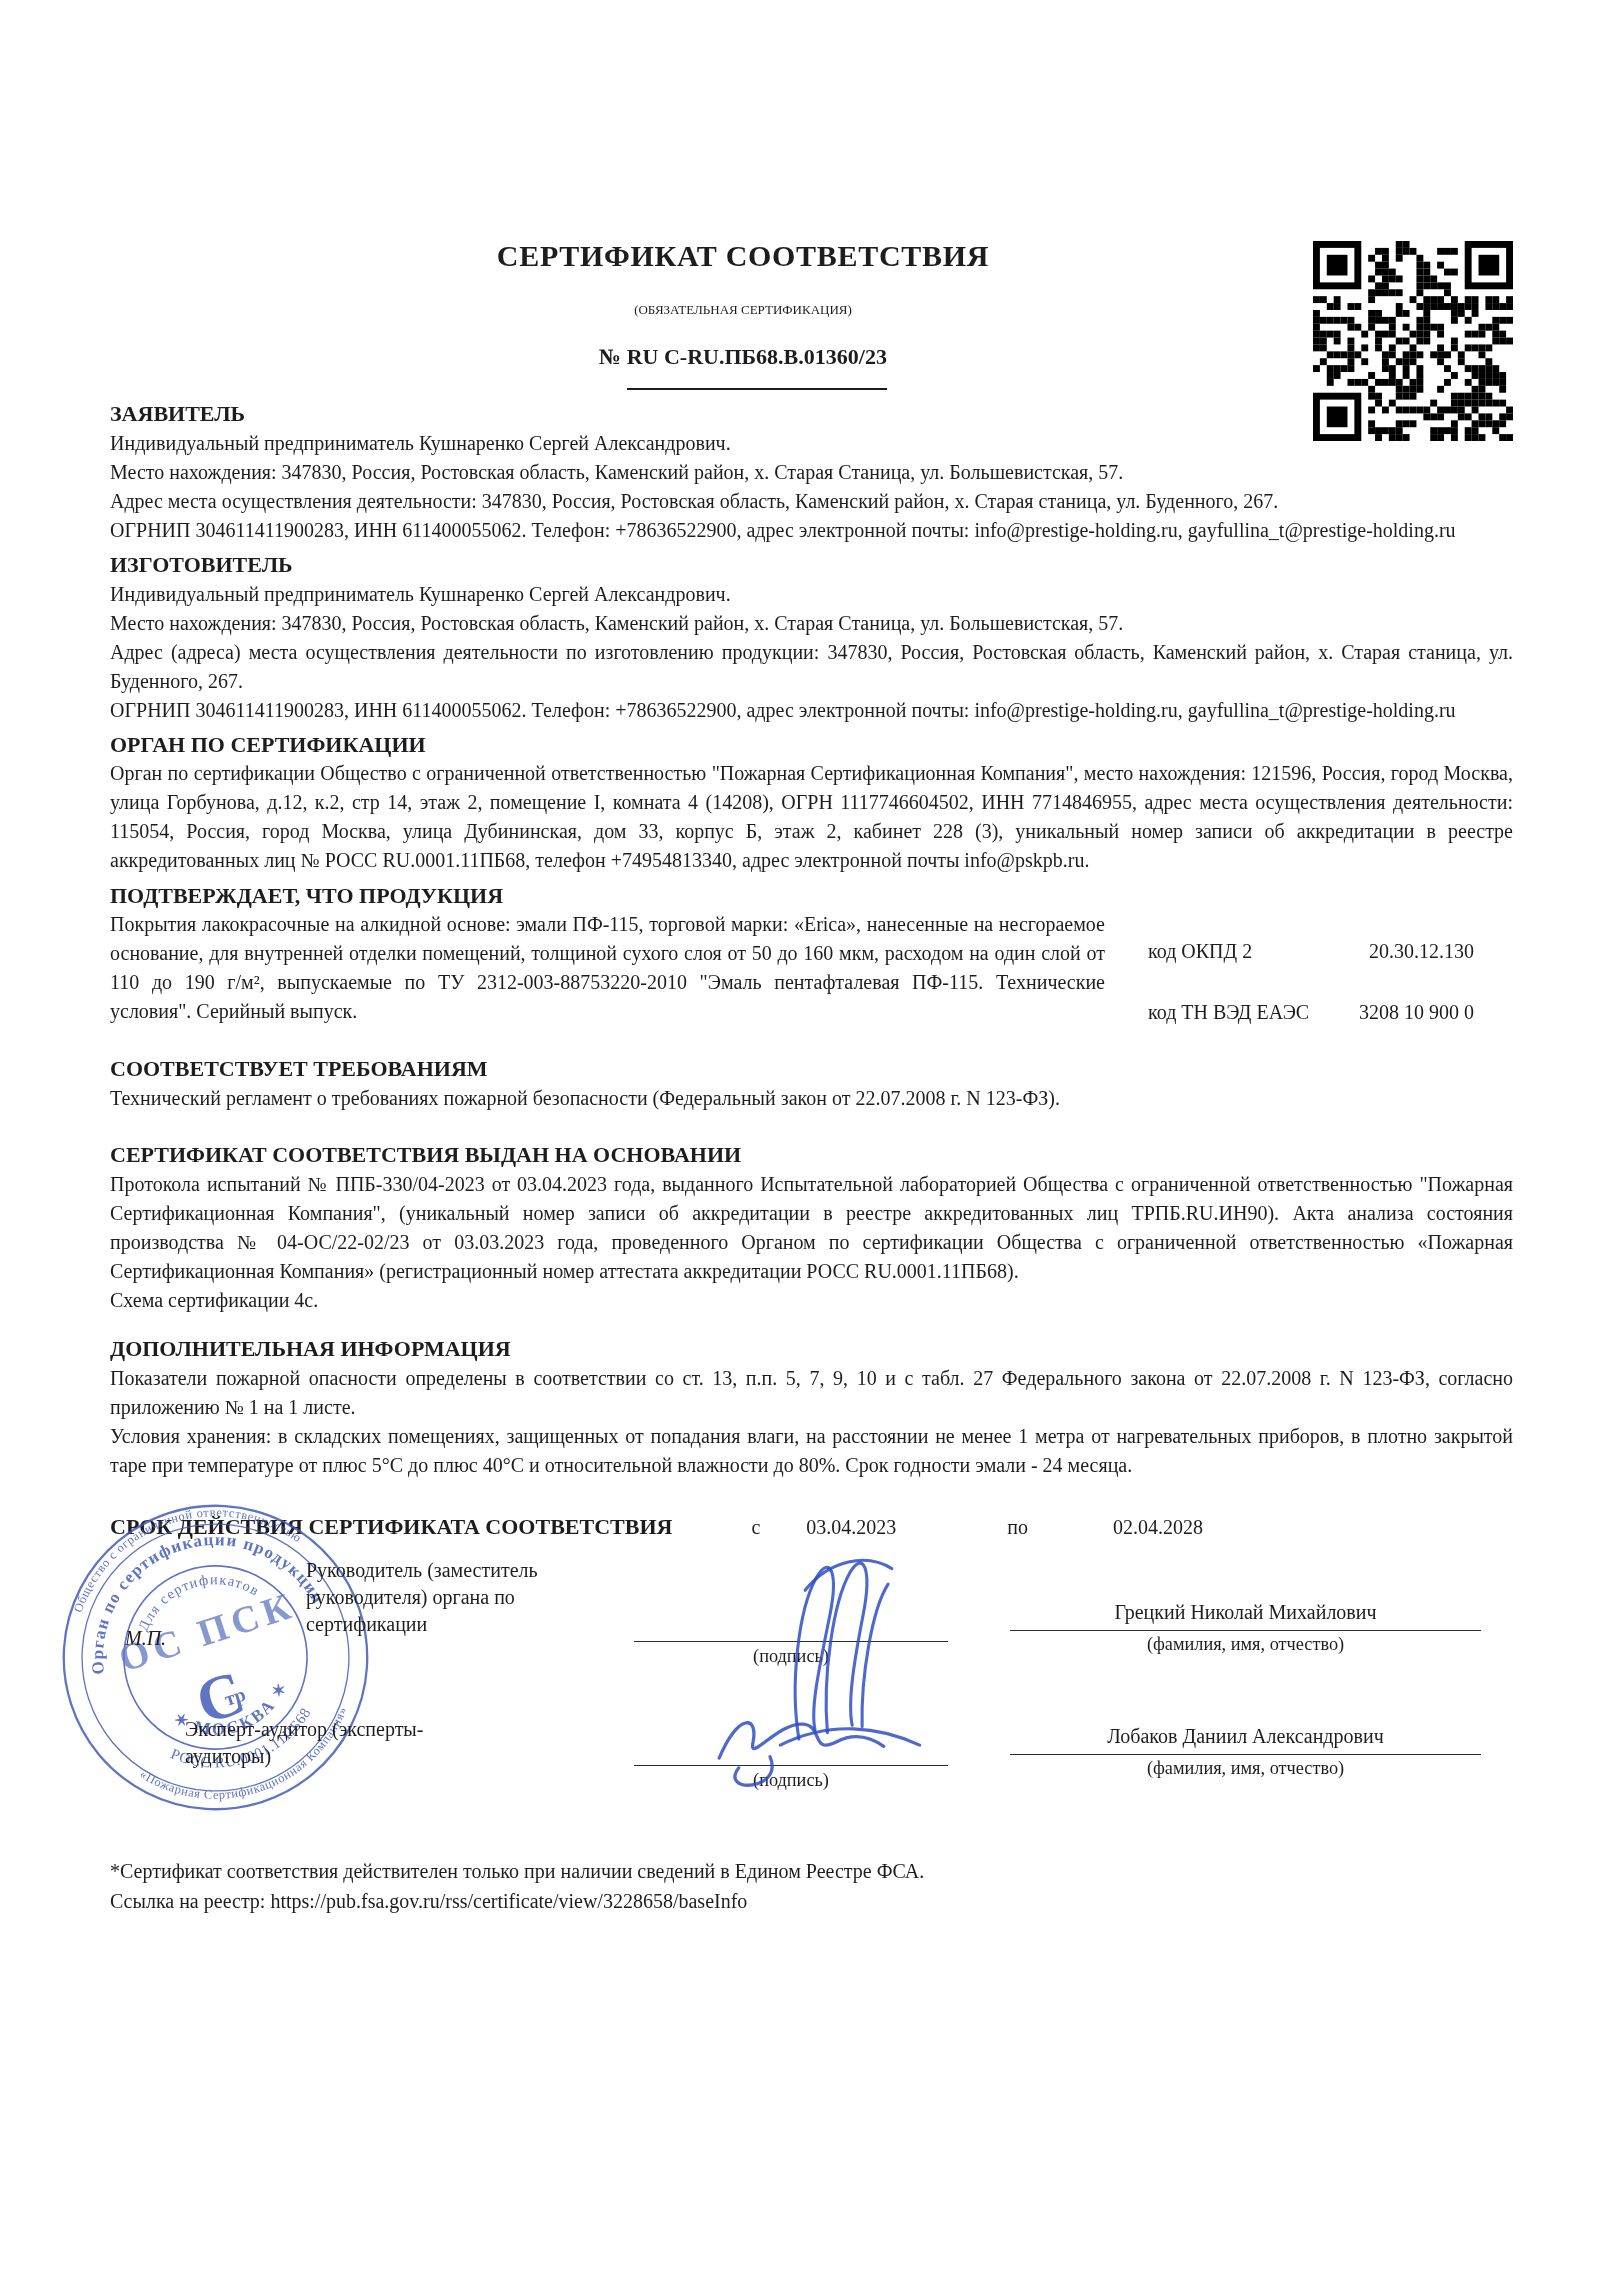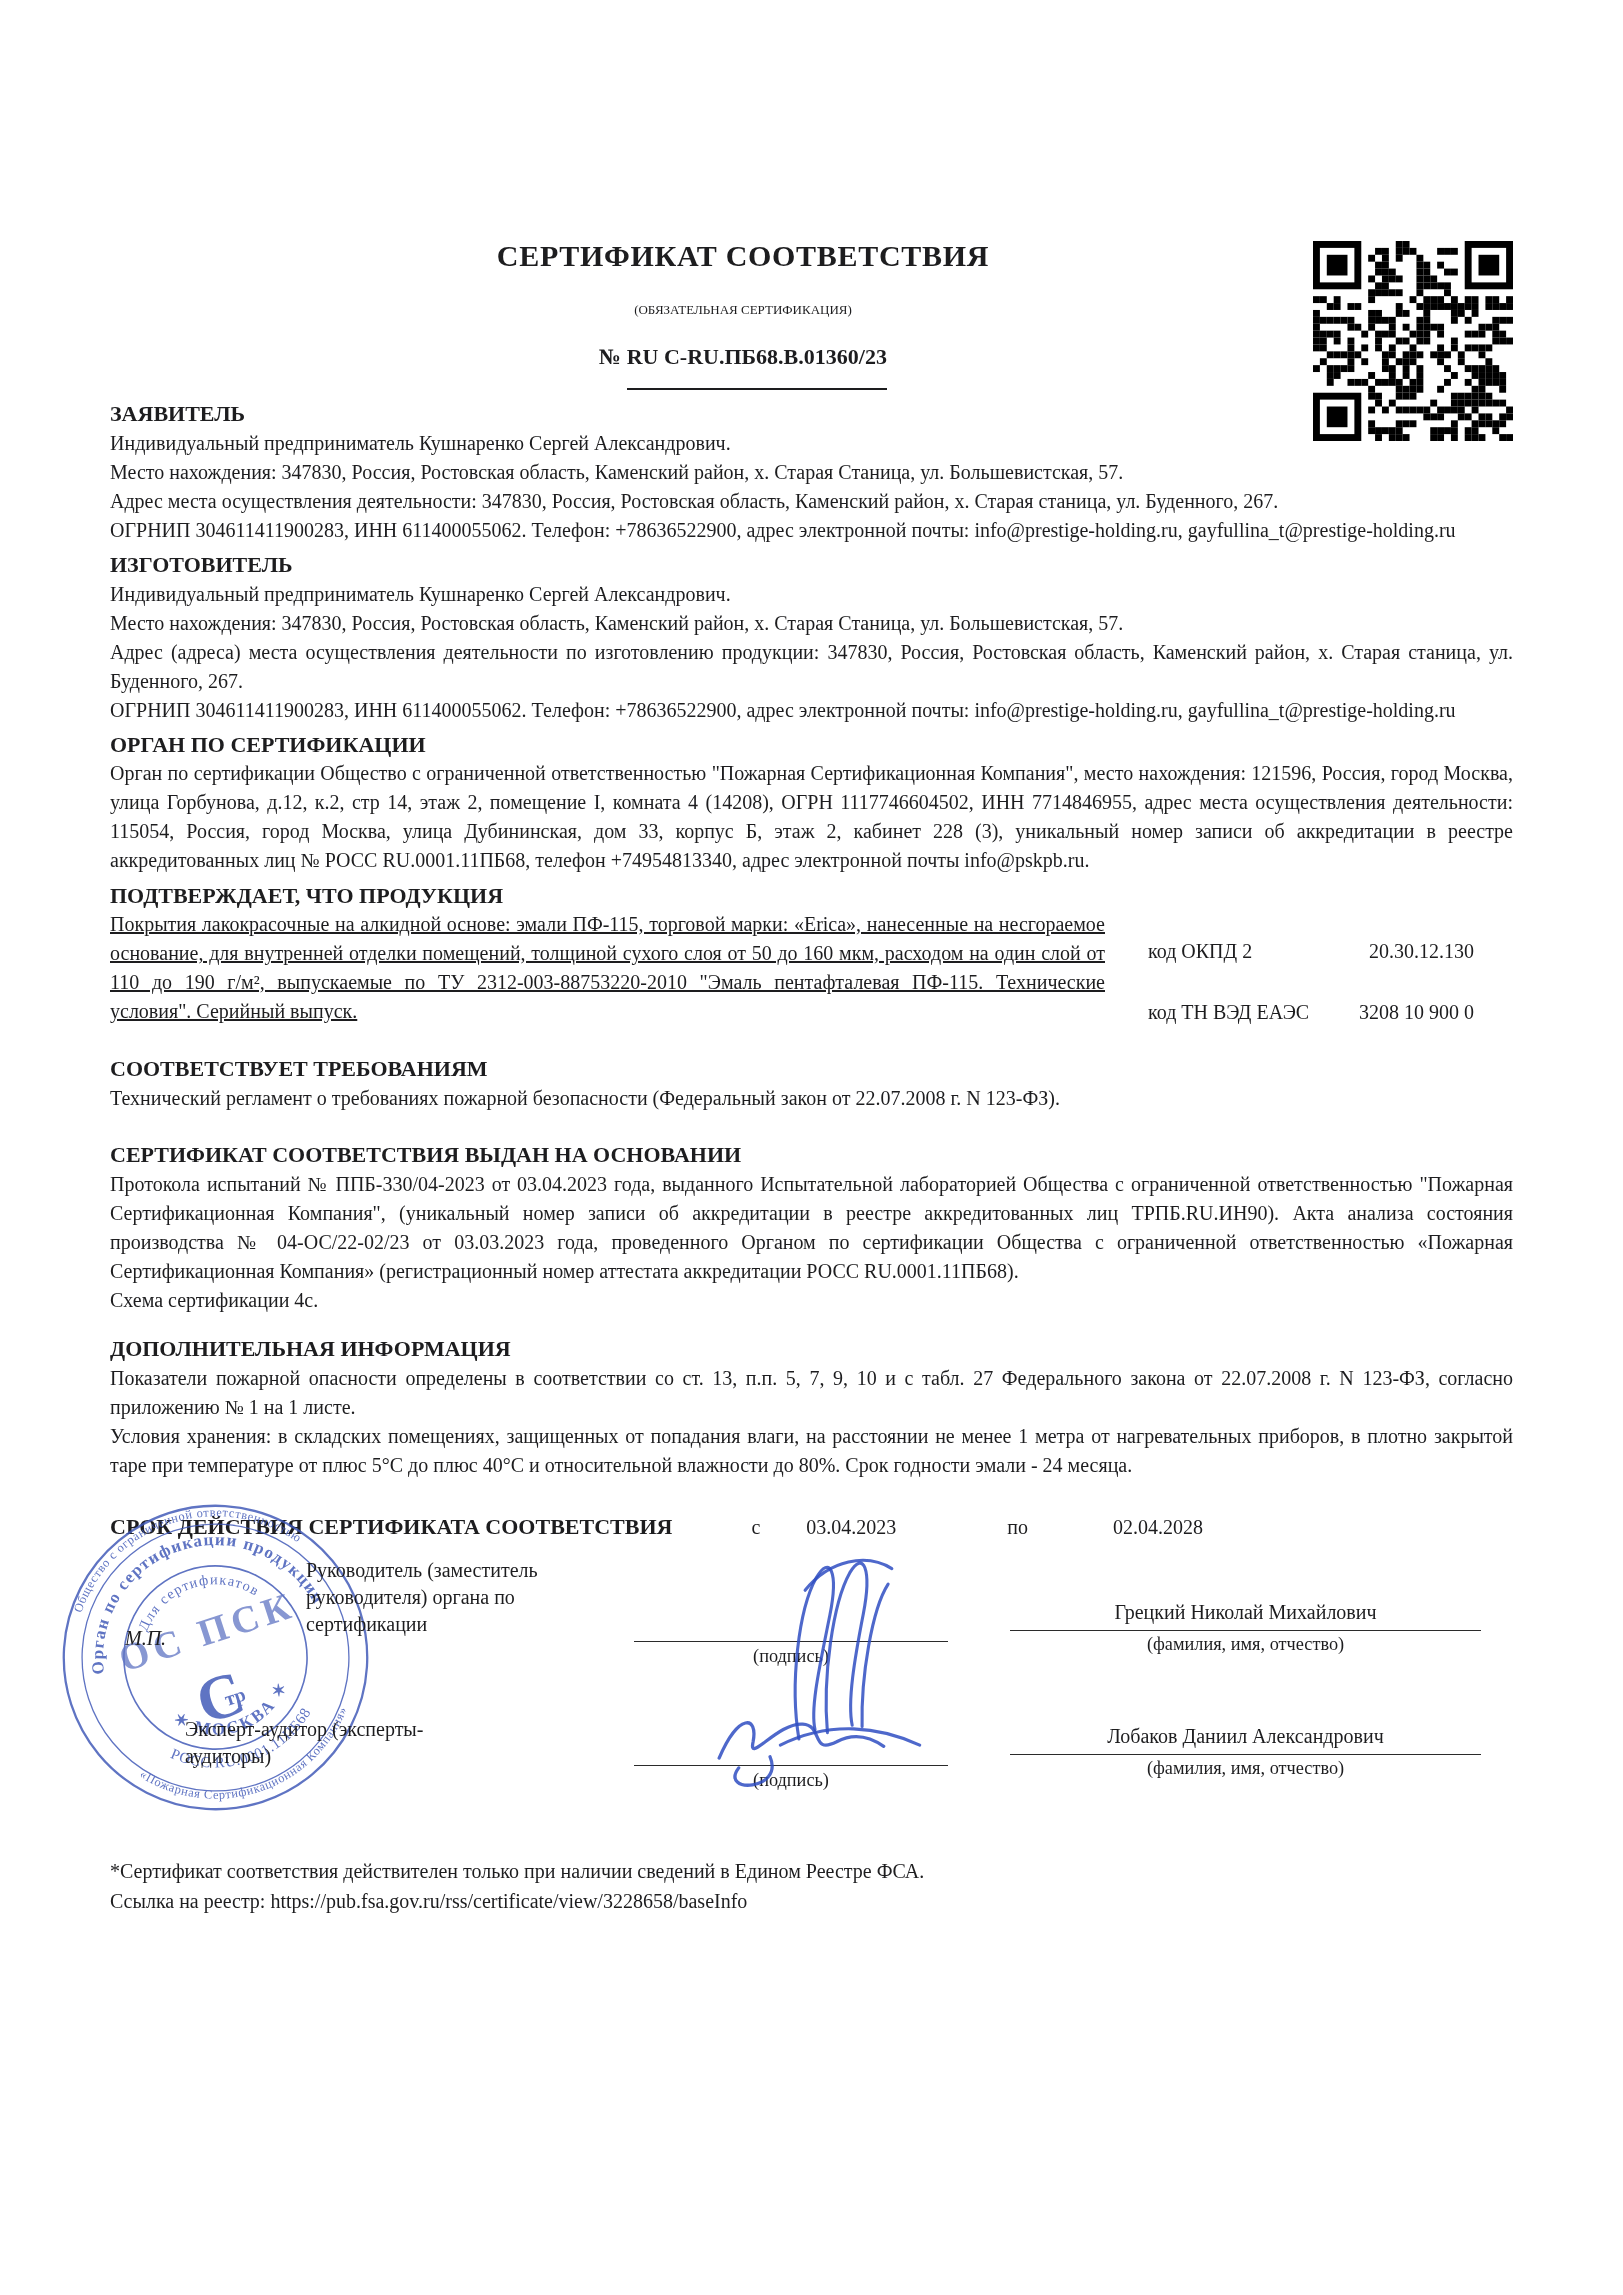--- a/index.html
+++ b/index.html
@@ -26,21 +26,21 @@
 
   
   .h { font-size:22px; font-weight:700; margin-top:5.2px; line-height:1.35; }
   .p { font-size:20px; line-height:1.45; text-align:justify; }
   .sec { margin-top:1.3px; }
   .sec.gap40 { margin-top:27.5px; }
   .sec.gap30 { margin-top:19.6px; }
 
   
   .product-row { display:flex; align-items:flex-start; }
-  .product-text { width:995px;text-decoration:underline; }
+  .product-text { width:995px; }
   .codes { margin-left:auto; width:365px; padding-right:39px; margin-top:29.5px;
            display:flex; flex-direction:column; gap:38px; font-size:20px; }
   .code-row { display:flex; justify-content:space-between; }
 
   
   .validity { margin-top:34px; display:flex; align-items:baseline; font-size:20px; }
   .validity .vh { font-size:22px; font-weight:700; }
   .validity .v-from-label { margin-left:79px; }
   .validity .v-from-date { margin-left:46px; }
   .validity .v-to-label { margin-left:111px; }

